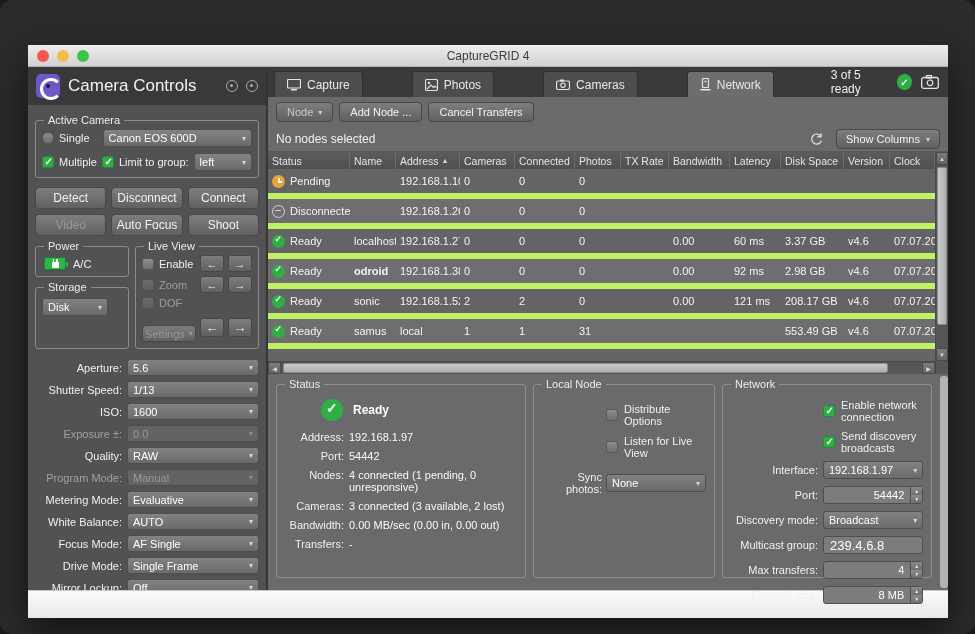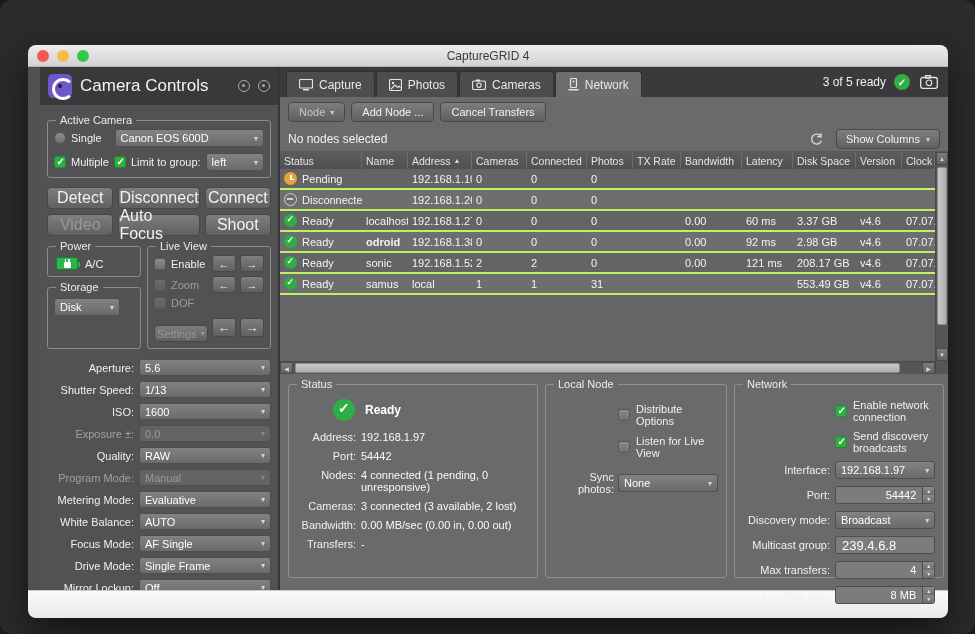--- a/index.html
+++ b/index.html
@@ -1,30 +1,30 @@
 <!DOCTYPE html>
 <html><head>
 <meta charset="utf-8">
 <style>
   * { margin:0; padding:0; box-sizing:border-box; }
   html,body { width:975px; height:634px; background:#1a1a1c; font-family:"Liberation Sans", sans-serif; }
   .stage { position:relative; width:975px; height:634px; background:#2b2b2d; border-radius:12px; overflow:hidden; }
 
-  .window { position:absolute; left:28px; top:45px; width:920px; height:573px; border-radius:8px; overflow:hidden;
+  .window { position:absolute; left:28px; top:45px; width:920px; height:573px; border-radius:0; overflow:hidden;
             box-shadow:0 18px 40px rgba(0,0,0,.55); display:flex; flex-direction:column; }
 
   
   .titlebar { height:22px; background:linear-gradient(#eeecec,#d3d1d1); position:relative; flex:0 0 auto;
               display:flex; align-items:center; justify-content:center; border-bottom:1px solid #b4b2b2; }
   .tl-group { position:absolute; left:9px; top:5px; display:flex; gap:8px; }
   .tl { width:12px; height:12px; border-radius:50%; }
   .tl.red{ background:#f5584f; } .tl.yellow{ background:#f5bd45; } .tl.green{ background:#35c748; }
   .win-title { font-size:12px; color:#3c3c3c; }
 
-  .main { flex:1; display:flex; background:#515153; min-height:0;padding-left:12px; }
+  .main { flex:1; display:flex; background:#515153; min-height:0; }
 
   
   .left { width:240px; flex:0 0 auto; display:flex; flex-direction:column; border-right:2px solid #353537; background:#525254; }
   .lp-header { height:38px; background:#39393b; display:flex; align-items:center; padding:0 8px; gap:8px; flex:0 0 auto; }
   .logo { width:24px; height:24px; border-radius:5px; background:#6e57c8; position:relative; }
   .logo::before { content:""; position:absolute; left:4px; top:4px; width:16px; height:16px; border-radius:50%;
                   border:3px solid #fff; border-right-color:transparent; }
   .logo::after { content:""; position:absolute; left:10px; top:10px; width:4px; height:4px; border-radius:50%; background:#222; }
   .lp-title { color:#f2f2f2; font-size:17px; flex:1; }
   .dot-btn { width:12px; height:12px; border-radius:50%; border:1.5px solid #a9a9ab; position:relative; }
@@ -46,21 +46,21 @@
   .ctl-label { font-size:11px; color:#f0f0f0; }
   .ctl-label.dim { color:#9d9d9f; }
 
   .select { height:18px; background:linear-gradient(#828284,#6a6a6c); border:1px solid #4e4e50; border-radius:3px;
             display:flex; align-items:center; padding:0 5px; color:#fff; font-size:11px;gap:16px; }
   .select .sel-arrow { margin-left:auto; font-size:8px; color:#d6d6d8; padding-left:4px; }
   .select.disabled { background:#636365; color:#999a9c; }
   .select.disabled .sel-arrow { color:#8a8a8c; }
 
   .btn { height:22px; background:linear-gradient(#7e7e80,#606062); border:1px solid #48484a; border-radius:4px;
-         color:#f2f2f2; font-size:16px; display:flex; align-items:center; justify-content:center; }
+         color:#f2f2f2; font-size:12px; display:flex; align-items:center; justify-content:center; }
   .btn.disabled { color:#98989a; }
   .btn-grid { display:grid; grid-template-columns:repeat(3,1fr); gap:5px; margin-top:9px; }
 
   .pw-row { display:flex; gap:6px; margin-top:3px; }
   .pw-col { width:94px; flex:0 0 auto; display:flex; flex-direction:column; }
   .power-inner { display:flex; align-items:center; gap:7px; padding:2px 2px 0; }
   .battery { width:22px; height:13px; background:#2fb34a; border:1px solid #1c7d33; border-radius:2px; position:relative;
              display:flex; align-items:center; justify-content:center; }
   .battery::after { content:""; position:absolute; right:-3px; top:3.5px; width:2px; height:5px; background:#2fb34a; border-radius:1px; }
   .plug { width:7px; height:6px; background:#fff; border-radius:1px; position:relative; margin-top:2px; }
@@ -74,21 +74,21 @@
   .mini-btn { height:17px; font-size:11px;margin-top:12px; }
 
   .settings-list { margin-top:10px; }
   .setting-row { display:flex; align-items:center; margin-bottom:5px; }
   .setting-label { width:92px; flex:0 0 auto; text-align:right; font-size:11px; color:#f0f0f0; padding-right:5px; }
   .setting-label.dim { color:#a0a0a2; }
   .setting-row .select { flex:1; height:17px; }
 
   
   .right { flex:1; display:flex; flex-direction:column; min-width:0; background:#6a6a6c; }
-  .tabbar { height:30px; background:#3a3a3c; display:flex; align-items:flex-end; padding:0 0 0 6px; flex:0 0 auto; }
+  .tabbar { height:30px; background:#3a3a3c; display:flex; align-items:flex-end; padding:0 0 0 6px; flex:0 0 auto;gap:48px; }
   .tab { height:26px; display:flex; align-items:center; gap:6px; padding:0 12px; background:#4d4d4f;
          border:1px solid #303032; border-bottom:none; border-radius:3px 3px 0 0; color:#e8e8ea; font-size:12px; margin-right:1px; }
   .tab.active { background:#6d6d6f; }
   .tab svg { display:block; }
   .tab-right { margin-left:auto; display:flex; align-items:center; gap:8px; padding:0 8px; height:100%; }
   .ready-text { color:#f0f0f0; font-size:12px; }
   .ready-badge { width:16px; height:16px; border-radius:50%; background:#2fae43; color:#fff; font-size:10px; font-weight:bold;
                  display:flex; align-items:center; justify-content:center; }
   .cam-btn { width:22px; height:18px; display:flex; align-items:center; justify-content:center; }
 
@@ -101,21 +101,21 @@
   .info-right { margin-left:auto; display:flex; align-items:center; gap:12px; }
   .showcols { padding:0 9px; height:20px; font-size:11px; }
 
   
   .table-wrap { height:223px; display:flex; flex:0 0 auto; border-top:1px solid #58585a; }
   .table-main { flex:1; display:flex; flex-direction:column; min-width:0; }
   .thead { height:17px; display:flex; background:linear-gradient(#5c5c5e,#505052); flex:0 0 auto; }
   .th { font-size:10.5px; color:#e4e4e6; display:flex; align-items:center; padding:0 4px; border-right:1px solid #6c6c6e; overflow:hidden; white-space:nowrap; }
   .th .sort { font-size:7px; margin-left:3px; color:#d8d8da; }
   .tbody { flex:1; background:#656567; overflow:hidden; display:flex; flex-direction:column; }
-  .trow { height:21px; display:flex; flex:0 0 auto; border-bottom:2px solid #bef264; }
+  .trow { height:30px; display:flex; flex:0 0 auto; border-bottom:6px solid #bef264; }
   .trow.odd { background:#646466; } .trow.even { background:#6e6e70; }
   .td { font-size:11px; color:#f4f4f6; display:flex; align-items:center; padding:0 4px; overflow:hidden; white-space:nowrap; }
   .status-ic { width:13px; height:13px; border-radius:50%; margin-right:5px; flex:0 0 auto; position:relative; }
   .status-ic.ready { background:#2fae43; }
   .status-ic.ready::after { content:"\2713"; position:absolute; left:2.5px; top:-0.5px; font-size:9px; color:#fff; font-weight:bold; }
   .status-ic.pending { background:#e8a33c; }
   .status-ic.pending::before { content:""; position:absolute; left:6px; top:3px; width:1.5px; height:4.5px; background:#fff; }
   .status-ic.pending::after { content:""; position:absolute; left:6px; top:6.5px; width:3.5px; height:1.5px; background:#fff; }
   .status-ic.disconnected { background:transparent; border:1.5px solid #d2d2d4; }
   .status-ic.disconnected::after { content:""; position:absolute; left:2px; top:4px; width:6px; height:1.5px; background:#d2d2d4; }

